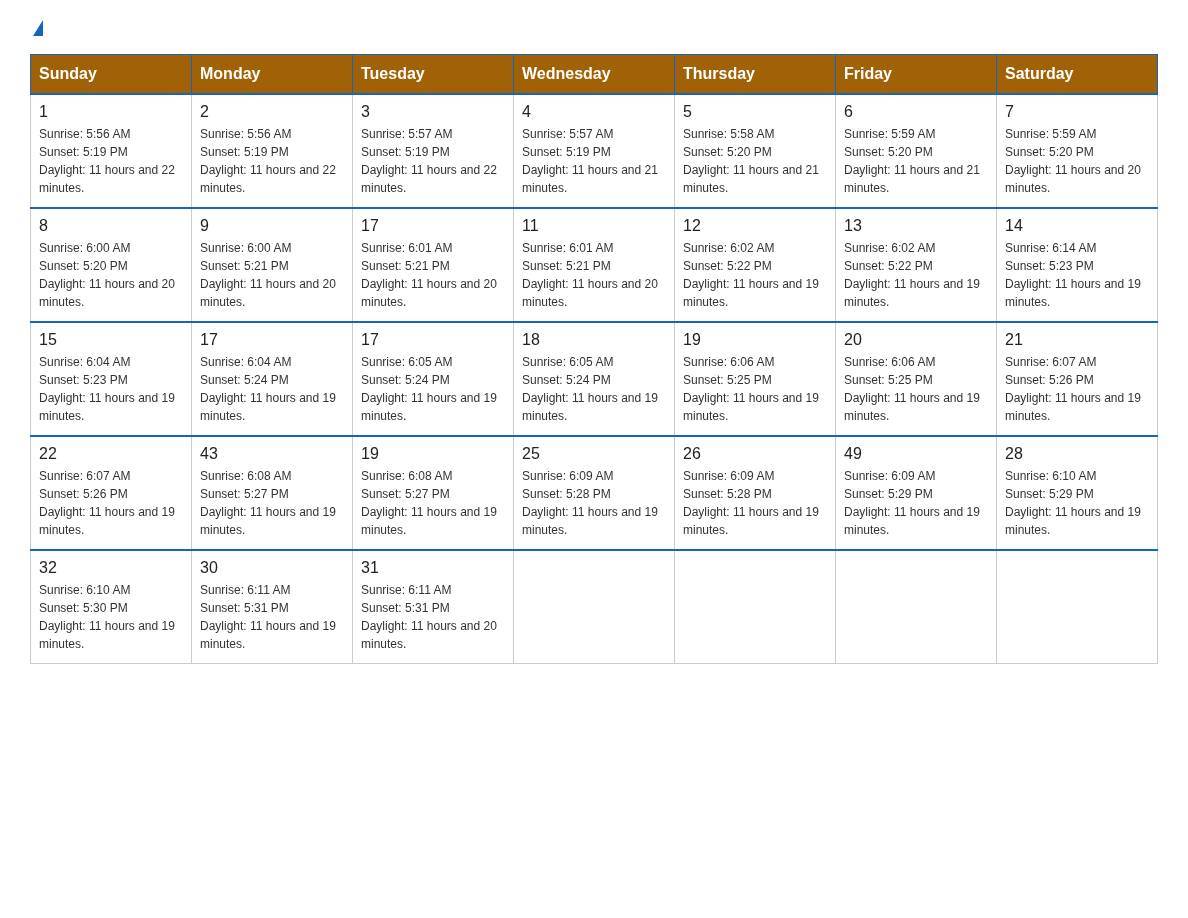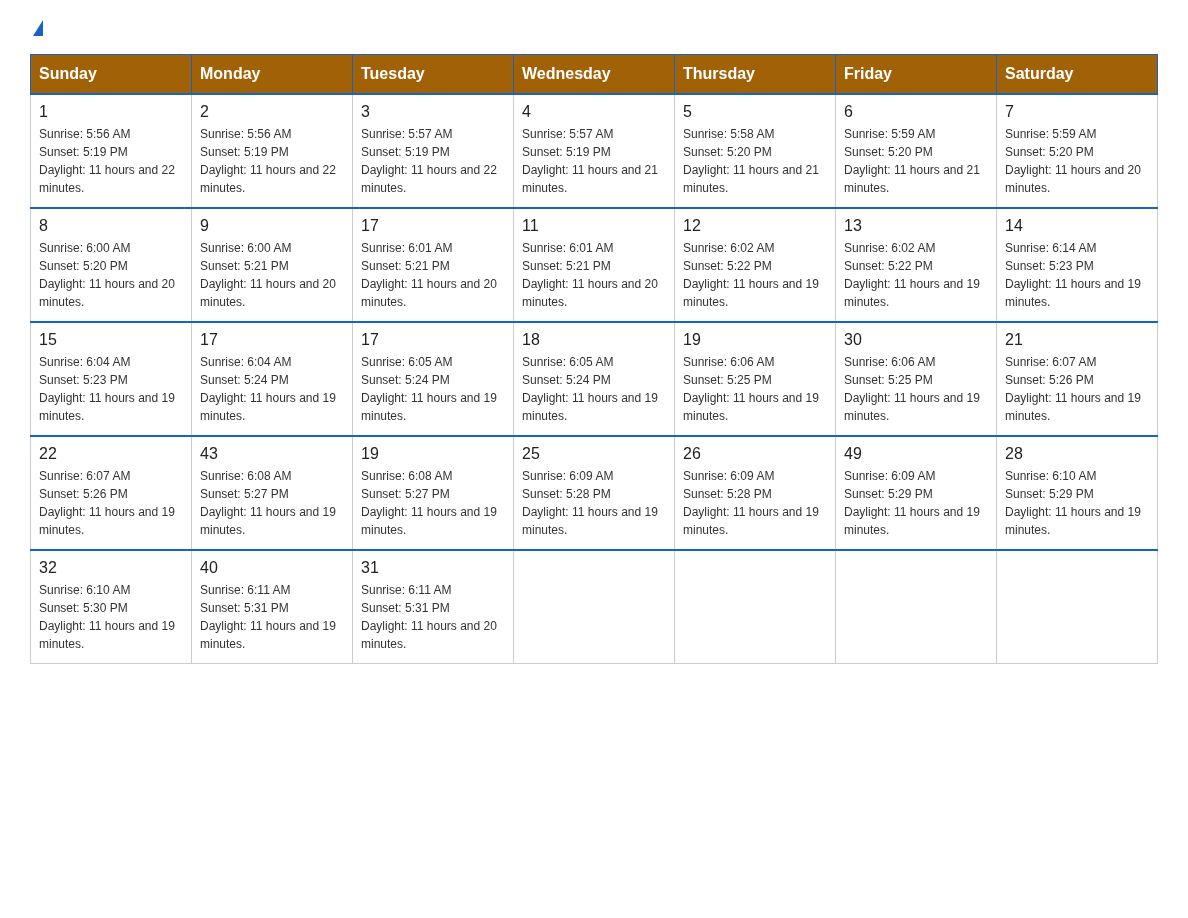--- a/index.html
+++ b/index.html
@@ -282,21 +282,21 @@
       </td>
         <td>
         <span class="day-num">19</span>
         <div class="day-info">
           <span>Sunrise: 6:06 AM</span><br>
           <span>Sunset: 5:25 PM</span><br>
           <span>Daylight: 11 hours and 19 minutes.</span>
         </div>
       </td>
         <td>
-        <span class="day-num">30</span>
+        <span class="day-num">20</span>
         <div class="day-info">
           <span>Sunrise: 6:06 AM</span><br>
           <span>Sunset: 5:25 PM</span><br>
           <span>Daylight: 11 hours and 19 minutes.</span>
         </div>
       </td>
         <td>
         <span class="day-num">21</span>
         <div class="day-info">
           <span>Sunrise: 6:07 AM</span><br>
@@ -366,21 +366,21 @@
       <tr>
         <td>
         <span class="day-num">32</span>
         <div class="day-info">
           <span>Sunrise: 6:10 AM</span><br>
           <span>Sunset: 5:30 PM</span><br>
           <span>Daylight: 11 hours and 19 minutes.</span>
         </div>
       </td>
         <td>
-        <span class="day-num">40</span>
+        <span class="day-num">30</span>
         <div class="day-info">
           <span>Sunrise: 6:11 AM</span><br>
           <span>Sunset: 5:31 PM</span><br>
           <span>Daylight: 11 hours and 19 minutes.</span>
         </div>
       </td>
         <td>
         <span class="day-num">31</span>
         <div class="day-info">
           <span>Sunrise: 6:11 AM</span><br>

